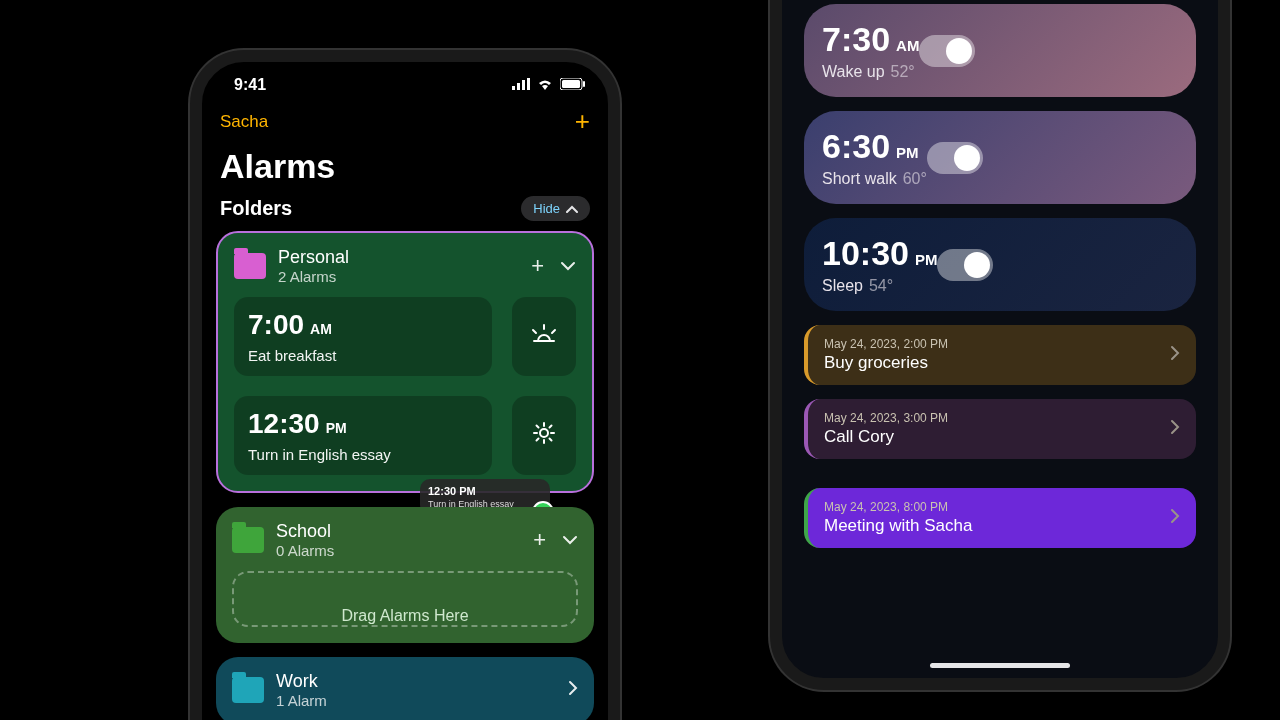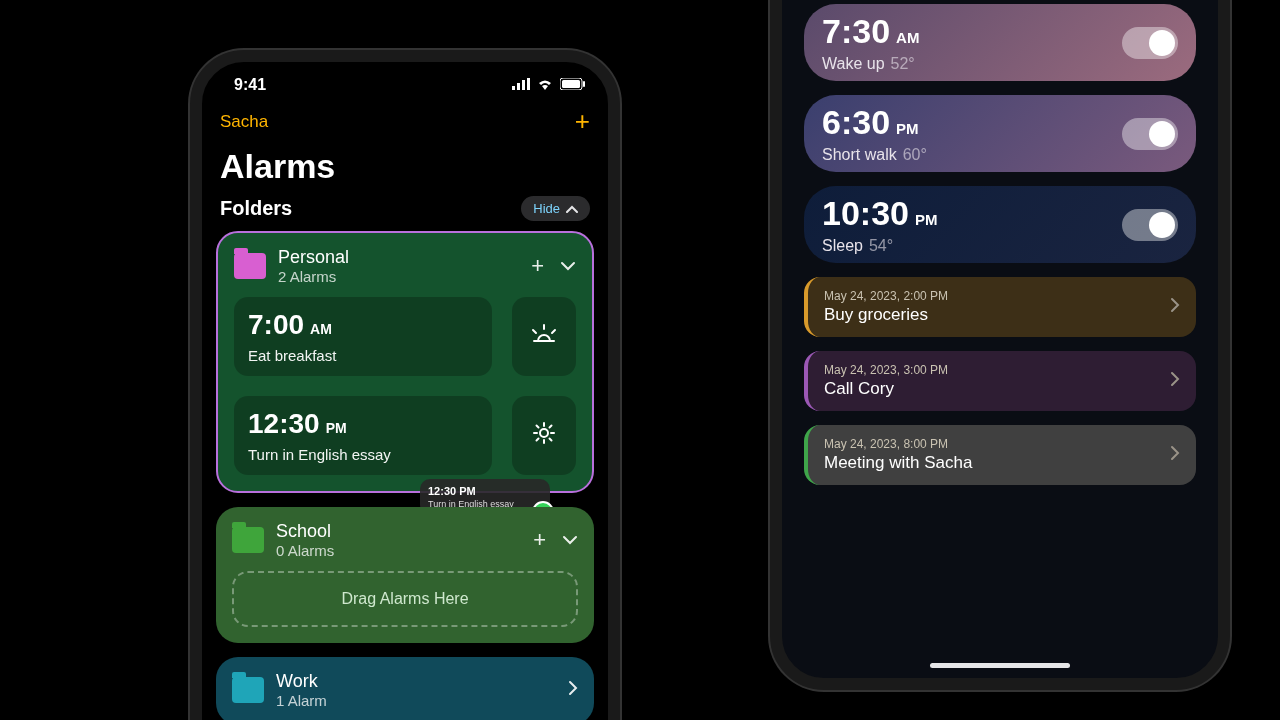--- a/index.html
+++ b/index.html
@@ -83,21 +83,21 @@
   .alarm-time { color: #fff; font-size: 28px; font-weight: 700; display: flex; align-items: baseline; gap: 6px; }
   .ampm-mini  { font-size: 14px; font-weight: 600; }
   .alarm-label{ color: #fff; font-size: 15px; opacity: .95; }
   .alarm-side {
     background: rgba(0,0,0,.25); border-radius: 14px; display: flex; align-items: center; justify-content: center;
     color: #fff; font-size: 20px;
   }
 
   .drop-target {
     margin-top: 12px; border: 2px dashed rgba(255,255,255,.35); border-radius: 16px;
-    height: 56px; display: flex; align-items: center; justify-content: center;
+    height: 56px; display: flex; align-items: flex-end; justify-content: center;
     color: #cfe8ce; font-size: 16px;
   }
 
   .drag-chip {
     position: absolute; left: 202px; bottom: -24px;
     width: 130px; background: rgba(40,40,40,.9); border-radius: 10px;
     padding: 6px 8px; color: #ddd; font-size: 9px;
   }
   .drag-chip .t { font-size: 11px; font-weight: 600; color: #fff; margin-bottom: 2px; }
   .drag-badge {
@@ -114,22 +114,22 @@
     width: 460px; height: 810px;
     border-radius: 54px;
     border: 12px solid #1a1a1a;
     background: #0a0d14;
     box-shadow: 0 0 0 2px #333;
     overflow: hidden;
   }
   .pr-inner { padding: 112px 22px 20px 22px; display: flex; flex-direction: column; gap: 14px; }
 
   .big-alarm {
-    border-radius: 32px; padding: 8px 18px; position: relative;
-    display: flex; align-items: center; justify-content: space-between;
+    border-radius: 32px; padding: 16px 18px; position: relative;
+    display: flex; align-items: center; 
   }
   .ba-sunrise { background: linear-gradient(135deg,#5a4a6b,#9b6b7e); }
   .ba-sunset  { background: linear-gradient(135deg,#3a3f6e,#7a5a7d); }
   .ba-night   { background: linear-gradient(135deg,#0e1d3a,#1a2440); }
 
   .ba-left { display: flex; flex-direction: column; gap: 4px; }
   .ba-time { color: #fff; font-size: 34px; font-weight: 700; display: flex; align-items: baseline; gap: 6px; }
   .ba-ampm { font-size: 15px; font-weight: 600; }
   .ba-sub  { color: #e8e3ea; font-size: 16px; }
   .ba-sub .temp { opacity: .6; margin-left: 6px; }
@@ -141,21 +141,21 @@
   .toggle .knob {
     position: absolute; right: 3px; top: 3px; width: 26px; height: 26px; border-radius: 50%; background: #fff;
   }
 
   .reminder {
     border-radius: 16px; padding: 12px 16px; display: flex; align-items: center; justify-content: space-between;
     border-left: 4px solid transparent;
   }
   .rem-orange { background: #3d2f17; border-left-color: #d99a2b; }
   .rem-purple { background: #2e1d33; border-left-color: #9b58b5; }
-  .rem-green  { background: #404040; border-left-color: #3fa54a; }
+  .rem-green  { background: #6d28d9; border-left-color: #3fa54a; margin-top: 15px; }
   .rem-text { display: flex; flex-direction: column; gap: 2px; }
   .rem-date { color: #c9c2b1; font-size: 12px; }
   .rem-title{ color: #fff; font-size: 17px; font-weight: 500; }
   .chev-r   { color: #9a9388; font-size: 18px; }
 
   .home-indicator {
     position: absolute; bottom: 10px; left: 50%; transform: translateX(-50%);
     width: 140px; height: 5px; border-radius: 3px; background: #e5e5e7;
   }
 </style>

